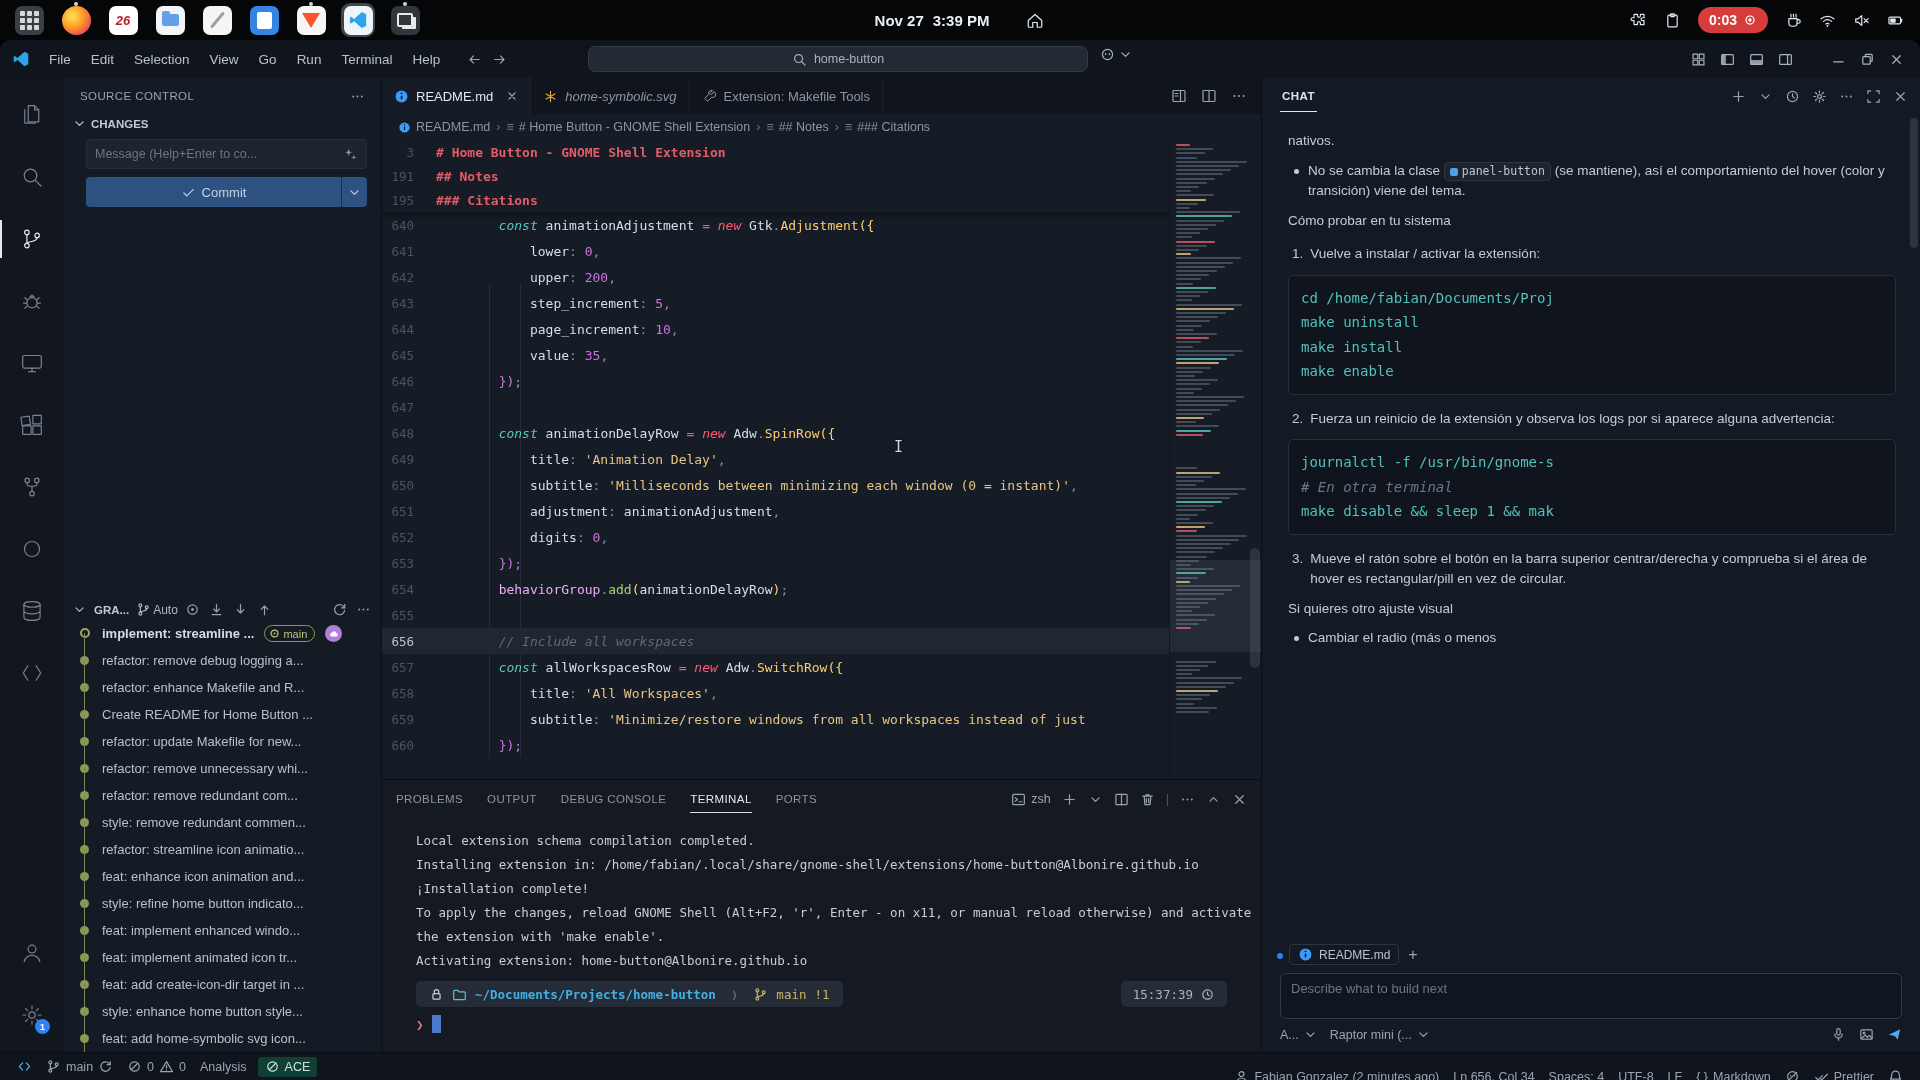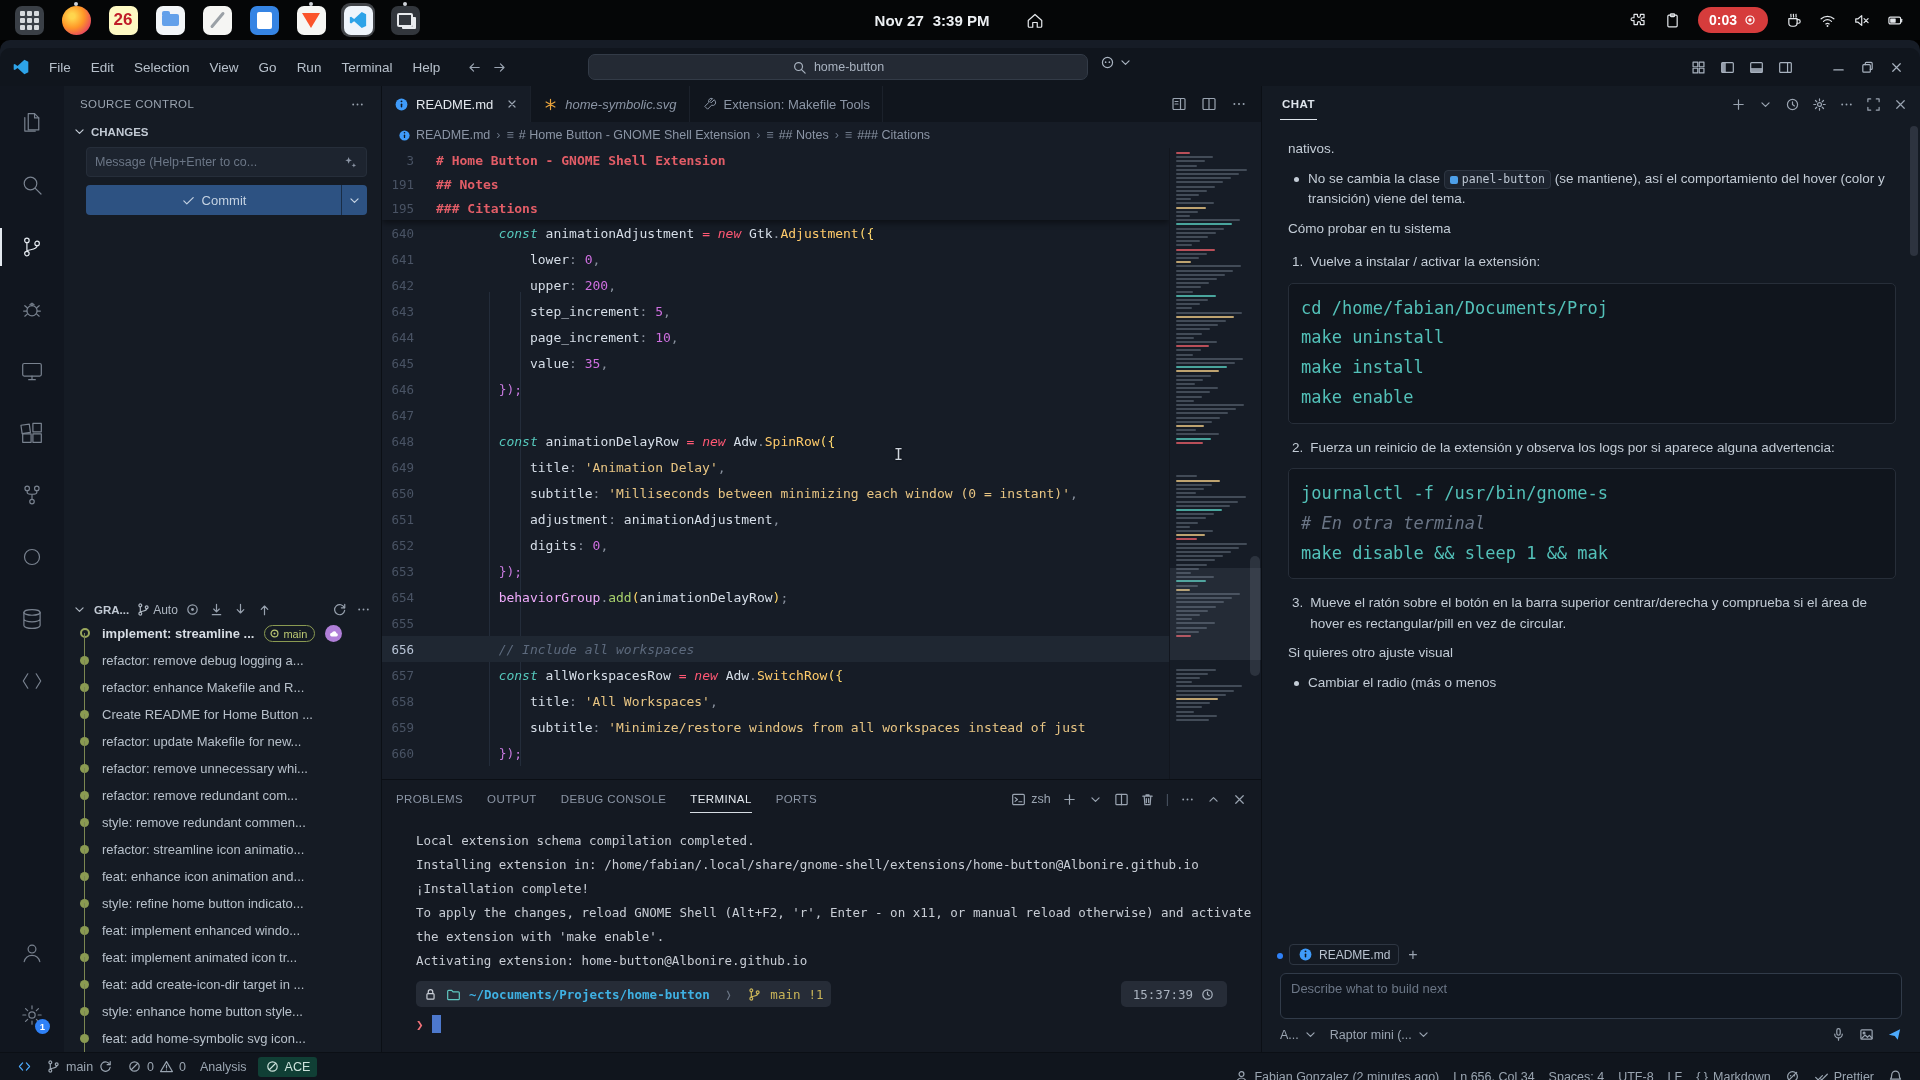--- a/index.html
+++ b/index.html
@@ -12,42 +12,42 @@
   #sysbar{height:40px;background:#050607;display:flex;align-items:center;position:relative;color:#dfe3e8;}
   #dock{display:flex;align-items:center;gap:13px;padding-left:12px;}
   .dock-app{position:relative;width:34px;height:34px;display:flex;align-items:center;justify-content:center;}
   .dock-tile{width:29px;height:29px;border-radius:7px;display:flex;align-items:center;justify-content:center;font-size:12px;font-weight:bold;}
   .dock-dot{position:absolute;top:-1px;left:50%;transform:translateX(-50%);width:4px;height:4px;border-radius:50%;background:#cfd3d8;}
   .dock-focus{background:rgba(150,155,165,.42);border-radius:9px;}
   .t-grid{background:#3a3f46;}
   .t-grid .cells{display:grid;grid-template-columns:repeat(3,5px);grid-gap:2px;}
   .t-grid .cells i{width:5px;height:5px;background:#d7dadd;border-radius:1px;}
   .t-firefox{background:radial-gradient(circle at 35% 35%,#ffd54d 10%,#ff9627 45%,#e3366d 85%);border-radius:50%;}
-  .t-cal{background:#fef9c3;color:#c01c28;font-size:17px;}
+  .t-cal{background:#ffffff;color:#c01c28;font-size:13px;font-style:italic;}
   .t-files{background:#f2f5f8;}
   .t-files .folder{width:17px;height:12px;background:#62a0ea;border-radius:2px;position:relative;}
   .t-files .folder:before{content:"";position:absolute;top:-3px;left:0;width:8px;height:4px;background:#62a0ea;border-radius:2px 2px 0 0;}
   .t-edit{background:#f5f5f3;position:relative;overflow:hidden;}
   .t-edit .pencil{width:3px;height:20px;background:#9aa0a6;transform:rotate(40deg);border-radius:2px;}
   .t-notes{background:#3584e4;}
   .t-notes .lines{width:15px;height:17px;background:#fff;border-radius:2px;}
   .t-brave{background:#f6f6f4;}
   .t-brave .lion{width:0;height:0;border-left:9px solid transparent;border-right:9px solid transparent;border-top:15px solid #fb542b;}
   .t-code{background:#eef4fb;}
   .t-boxes{background:#32363c;}
   .t-boxes .wins{width:16px;height:14px;border:2px solid #e8eaed;border-radius:2px;box-shadow:4px 3px 0 -1px #e8eaed;}
   #sysclock{position:absolute;left:0;right:0;display:flex;justify-content:center;align-items:center;gap:8px;font-size:15px;font-weight:bold;color:#eceff2;pointer-events:none;}
   #sysclock .clockbtn{pointer-events:auto;display:flex;gap:9px;}
   #home-ind{pointer-events:auto;margin-left:28px;color:#e8ebee;}
   #systray{margin-left:auto;display:flex;align-items:center;gap:17px;padding-right:16px;color:#e3e6ea;}
   #rec-pill{background:#d63c3c;border-radius:14px;height:26px;display:flex;align-items:center;gap:6px;padding:0 11px;color:#fff;font-size:14px;font-weight:bold;}
 
   
   #vscode{height:1040px;background:#161c26;border-radius:10px 10px 0 0;overflow:hidden;display:flex;flex-direction:column;}
-  #titlebar{height:38px;background:#10151d;display:flex;align-items:center;position:relative;flex:none;border-radius:10px 10px 0 0;color:#b7c0cb;margin-top:8px;}
+  #titlebar{height:38px;background:#10151d;display:flex;align-items:center;position:relative;flex:none;border-radius:10px 10px 0 0;color:#b7c0cb;}
   #titlebar .logo{margin:0 10px 0 12px;}
   #menus{display:flex;gap:2px;font-size:13.5px;}
   #menus .menu{padding:4px 9px;border-radius:5px;cursor:default;}
   #nav-arrows{display:flex;gap:10px;margin-left:18px;color:#9aa4b1;}
   #cmd-center{position:absolute;left:588px;top:6px;width:500px;height:26px;background:#242a34;border:1px solid #333b47;border-radius:7px;display:flex;align-items:center;justify-content:center;gap:7px;font-size:12.5px;color:#a8b2bf;}
   #copilot-btn{position:absolute;left:1100px;top:7px;display:flex;align-items:center;gap:3px;color:#a8b2bf;}
   #tb-right{margin-left:auto;display:flex;align-items:center;gap:14px;padding-right:16px;color:#a8b2bf;}
   #tb-right .wingap{width:10px;}
 
   #workbench{flex:1;display:flex;min-height:0;}
@@ -136,41 +136,41 @@
   #panel-head{height:38px;display:flex;align-items:center;padding:0 14px;flex:none;}
   #panel-tabs{display:flex;gap:24px;font-size:11.5px;letter-spacing:.4px;color:#8b95a5;}
   .ptab{height:38px;display:flex;align-items:center;position:relative;}
   .ptab.active{color:#e4e9ef;}
   .ptab.active:after{content:"";position:absolute;left:0;right:0;bottom:5px;border-bottom:1px solid #d7dde4;}
   #panel-actions{margin-left:auto;display:flex;align-items:center;gap:11px;color:#9aa4b1;font-size:12.5px;}
   #panel-actions .zsh{display:flex;align-items:center;gap:5px;}
   #terminal{flex:1;padding:10px 0 0 34px;font-family:"DejaVu Sans Mono",monospace;font-size:12.5px;color:#c8cdd5;position:relative;overflow:hidden;}
   .term-line{height:24px;display:flex;align-items:center;white-space:pre;}
   #prompt-row{margin-top:9px;display:flex;align-items:center;width:calc(100% - 34px);}
-  .pseg{display:flex;align-items:center;gap:8px;background:#262c37;border-radius:5px;height:26px;padding:0 7px;}
+  .pseg{display:flex;align-items:center;gap:8px;background:#262c37;border-radius:5px;height:26px;padding:0 13px;}
   .pseg .path{color:#3fb1e3;font-weight:bold;}
   .pseg .git{color:#c9b458;}
   .pseg-sep{color:#6b7686;margin:0 7px;}
   #prompt-right{margin-left:auto;display:flex;align-items:center;gap:7px;background:#262c37;border-radius:5px;height:26px;padding:0 12px;color:#aab3bf;}
   #cursor-row{margin-top:8px;display:flex;align-items:center;gap:8px;}
   #cursor-row .pchar{color:#f07178;font-weight:bold;}
   #term-cursor{width:9px;height:18px;background:#4d78cc;}
 
   
   #chat{flex:1;background:#141a23;border-left:1px solid #0b0f15;display:flex;flex-direction:column;min-width:0;position:relative;}
   #chat-head{height:36px;display:flex;align-items:center;padding:0 12px 0 18px;flex:none;color:#9aa4b1;}
   #chat-title{font-size:11.5px;font-weight:bold;letter-spacing:.5px;color:#dfe5ec;border-bottom:1px solid #dfe5ec;padding:9px 2px;}
   #chat-actions{margin-left:auto;display:flex;align-items:center;gap:12px;}
   #chat-body{flex:1;overflow:hidden;padding:8px 24px 0 26px;font-size:13.5px;line-height:1.52;color:#c3ccd6;}
   .chat-text{margin:9px 0;}
   .chat-bullet{display:flex;gap:9px;margin:9px 0 9px 6px;}
   .chat-bullet .dot{flex:none;width:5px;height:5px;border-radius:50%;background:#c3ccd6;margin-top:8px;}
   .chat-step{display:flex;gap:7px;margin:13px 0 9px 4px;}
   .chat-step .num{flex:none;}
-  .chat-code{background:#10151d;border:1px solid #272e39;border-radius:5px;margin:10px 0 14px 0;padding:10px 12px;font-family:"DejaVu Sans Mono",monospace;font-size:17px;line-height:1.75;overflow:hidden;white-space:pre;}
+  .chat-code{background:#10151d;border:1px solid #272e39;border-radius:5px;margin:10px 0 14px 0;padding:10px 12px;font-family:"DejaVu Sans Mono",monospace;font-size:14px;line-height:1.75;overflow:hidden;white-space:pre;}
   .cc-cmd{color:#53c1b9;}
   .cc-comment{color:#6a7586;font-style:italic;}
   .inline-code{display:inline-flex;align-items:center;gap:4px;background:#1d242f;border:1px solid #2e3642;border-radius:4px;padding:0 5px;font-family:"DejaVu Sans Mono",monospace;font-size:11.5px;color:#bcc6d2;transform:translateY(1px);}
   .inline-code:before{content:"";width:8px;height:8px;border-radius:2px;background:#4d9fe8;}
   #chat-input-area{flex:none;padding:8px 18px 10px 18px;}
   #attach-row{display:flex;align-items:center;gap:9px;margin-bottom:8px;color:#9aa4b1;}
   #attach-clip{position:relative;}
   #attach-clip .mini-dot{position:absolute;top:-2px;right:-3px;width:6px;height:6px;border-radius:50%;background:#2f81f7;}
   .attach-chip{display:flex;align-items:center;gap:6px;border:1px solid #2e3642;border-radius:4px;padding:2px 8px;font-size:12px;color:#b9c3d0;}
   #chat-inputbox{border:1px solid #313b49;border-radius:6px;height:46px;display:flex;align-items:flex-start;padding:7px 10px;color:#6b7686;font-size:13px;background:#10161f;}

